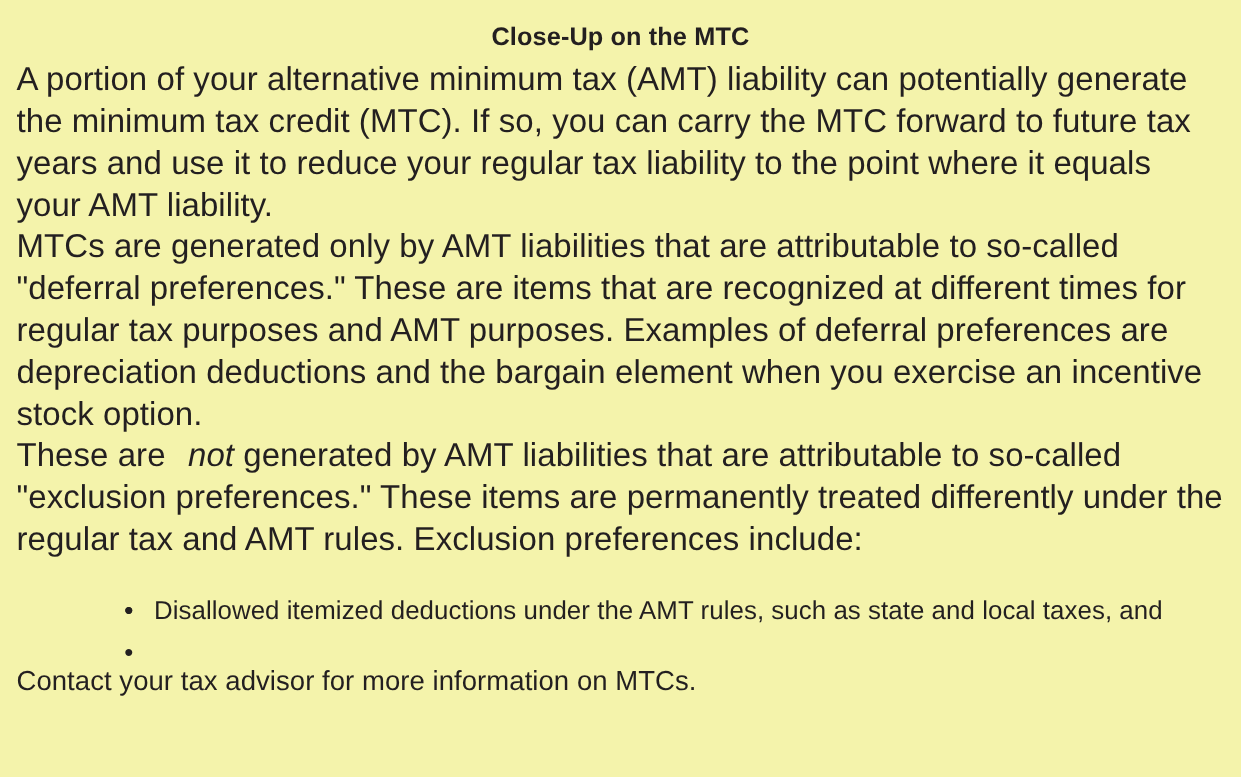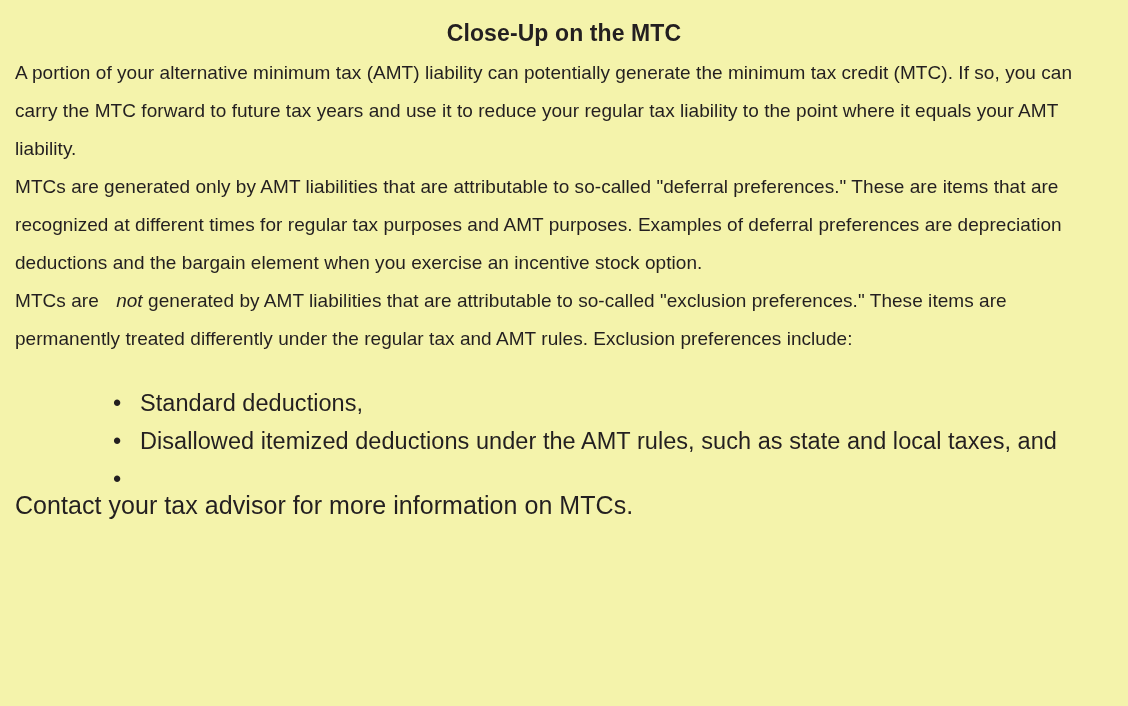--- a/index.html
+++ b/index.html
@@ -27,21 +27,21 @@
     text-align: center;
     font-size: 23px;
     font-weight: bold;
     line-height: 30px;
     letter-spacing: 0.1px;
     margin: 0 0 6px 0;
     color: #231f20;
   }
 
   .body-text {
-    font-size: 19px;
+    font-size: 30px;
     line-height: 38px;
     margin: 0;
     color: #231f20;
     letter-spacing: 0.05px;
   }
 
   .body-text .em {
     font-style: italic;
     margin-left: 12px;
   }
@@ -81,26 +81,25 @@
 <body>
 
 <div class="callout">
 
   <div class="callout-title">Close-Up on the MTC</div>
 
   <p class="body-text">A portion of your alternative minimum tax (AMT) liability can potentially generate the minimum tax credit (MTC). If so, you can carry the MTC forward to future tax years and use it to reduce your regular tax liability to the point where it equals your AMT liability.</p>
 
   <p class="body-text">MTCs are generated only by AMT liabilities that are attributable to so-called "deferral preferences." These are items that are recognized at different times for regular tax purposes and AMT purposes. Examples of deferral preferences are depreciation deductions and the bargain element when you exercise an incentive stock option.</p>
 
-  <p class="body-text"><span>MTCs are </span><span class="em">not</span><span> generated by AMT liabilities that are attributable to so-called "exclusion preferences." These items are permanently treated differently under the regular tax and AMT rules. Exclusion preferences include:</span></p>
+  <p class="body-text"><span>These are </span><span class="em">not</span><span> generated by AMT liabilities that are attributable to so-called "exclusion preferences." These items are permanently treated differently under the regular tax and AMT rules. Exclusion preferences include:</span></p>
 
   <ul class="bullet-list">
     <li>
       <span class="bullet-marker">•</span>
-      <span>Standard deductions,</span>
     </li>
     <li>
       <span class="bullet-marker">•</span>
       <span>Disallowed itemized deductions under the AMT rules, such as state and local taxes, and</span>
     </li>
     <li>
       <span class="bullet-marker">•</span>
     </li>
   </ul>
 

